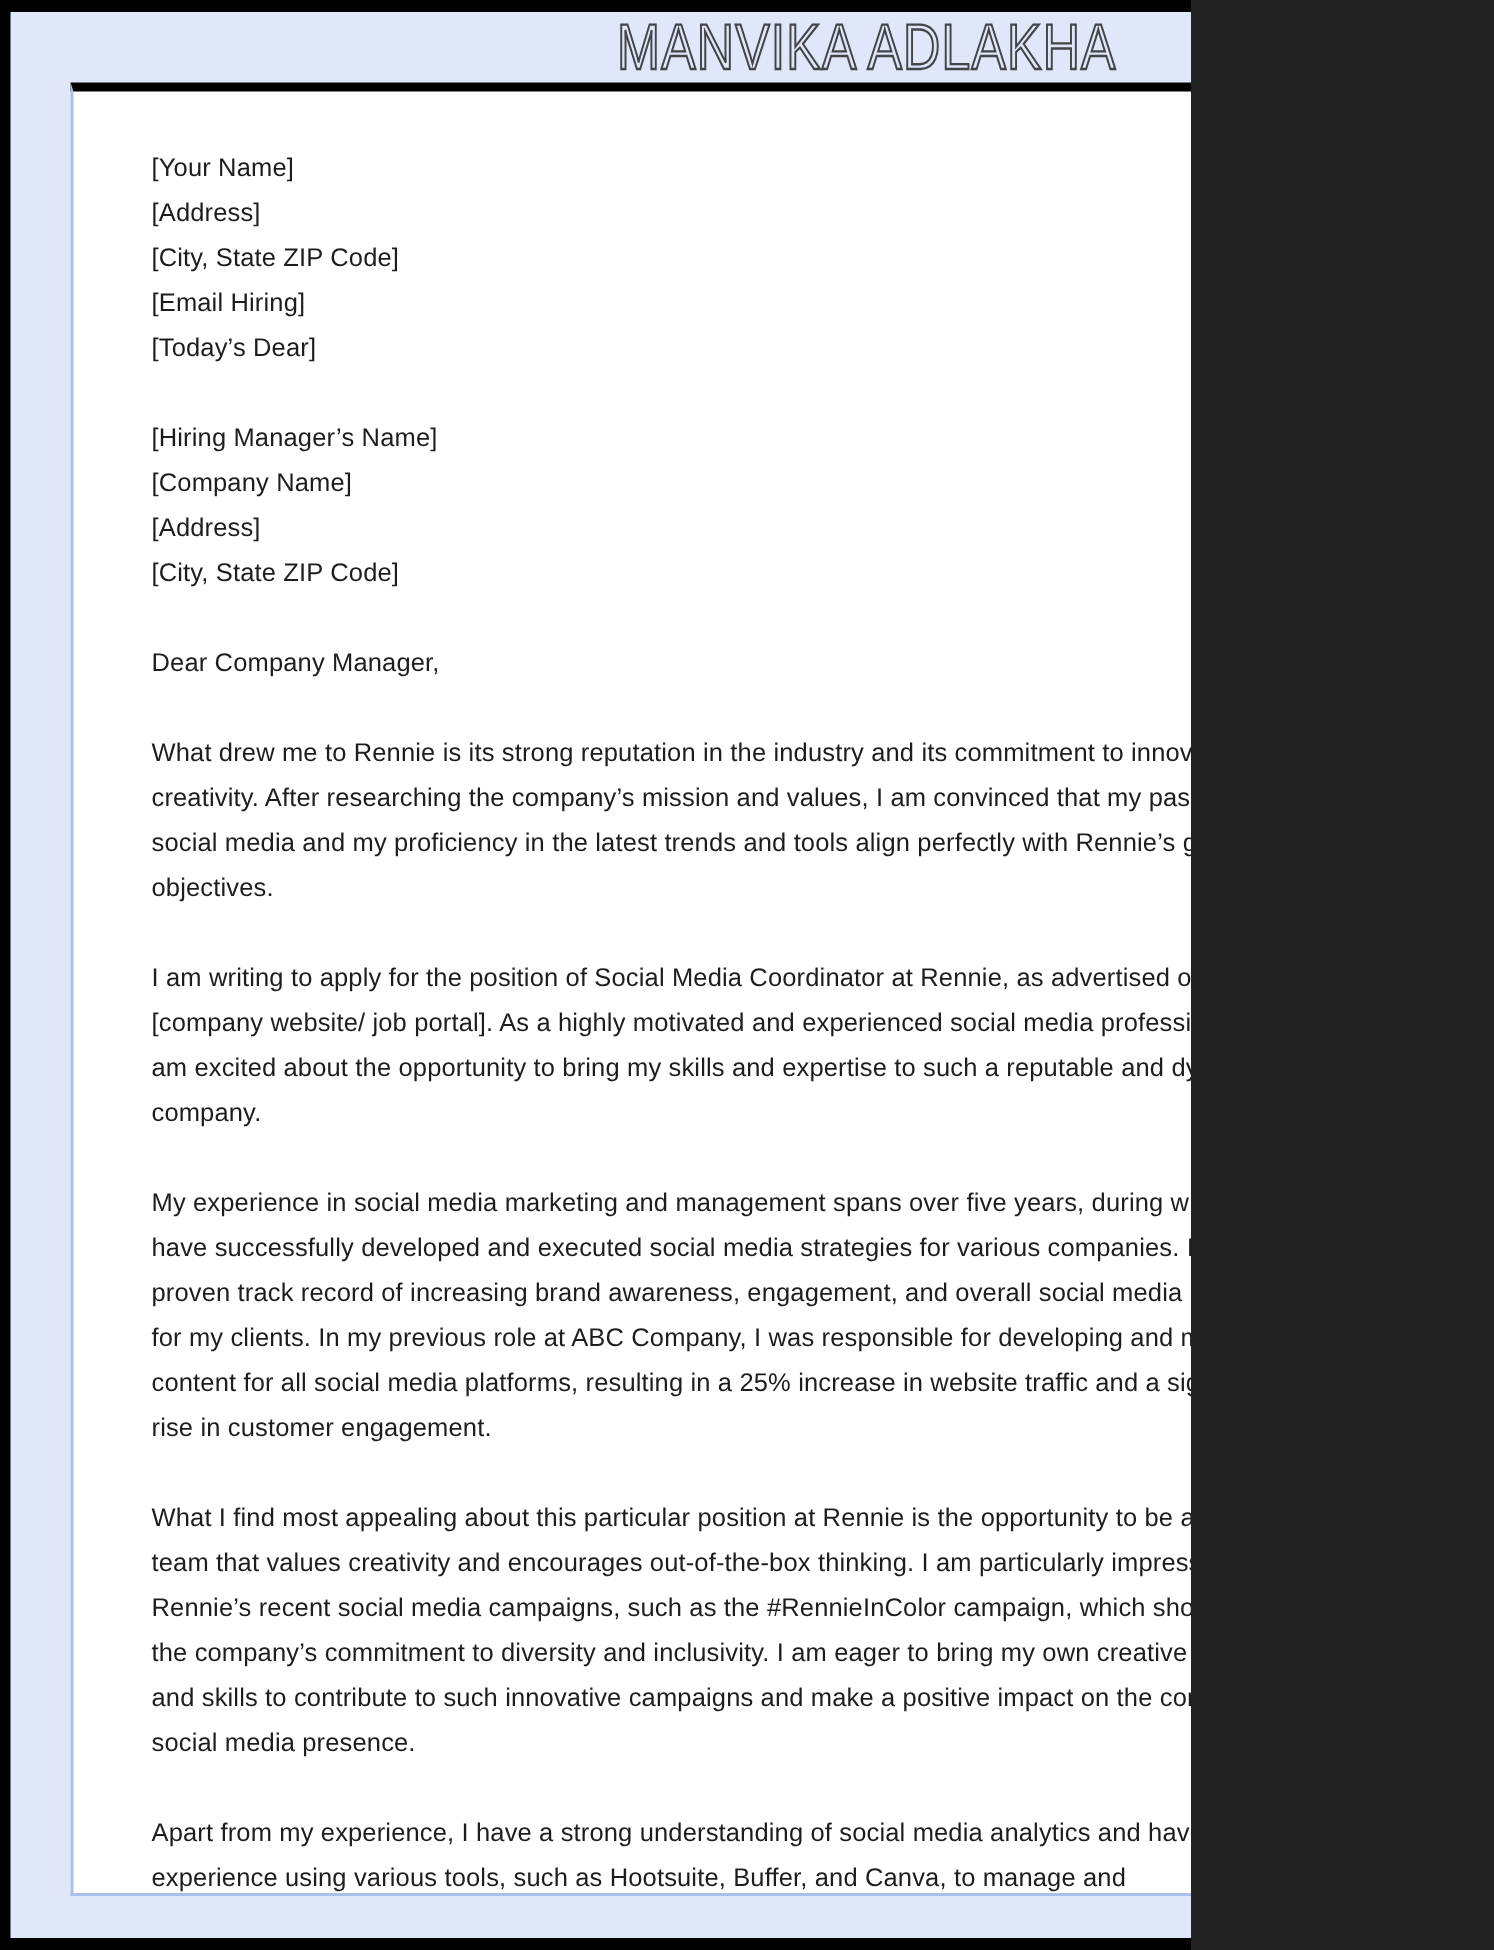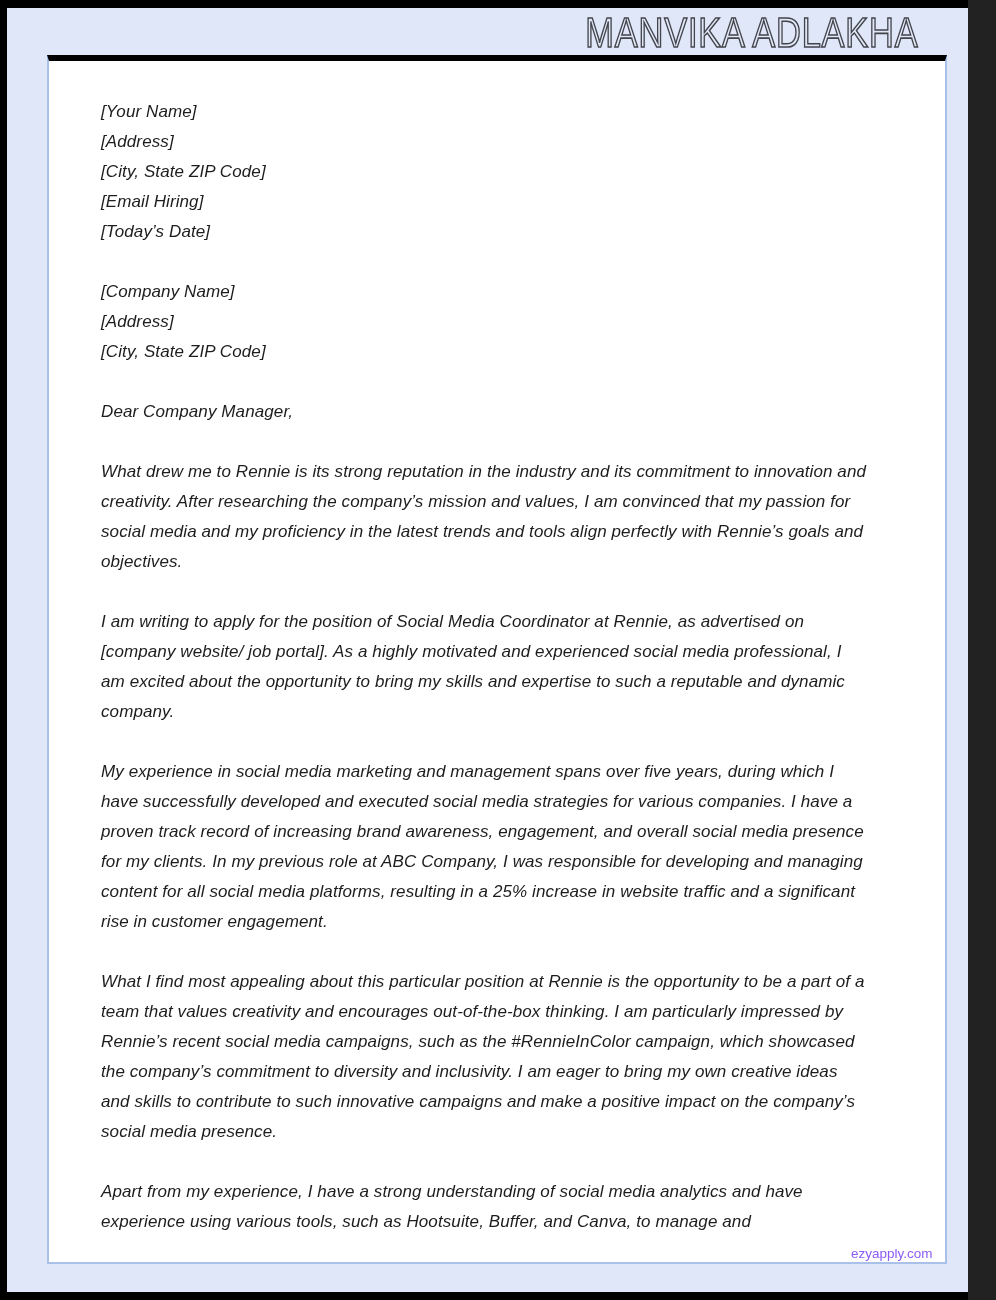--- a/index.html
+++ b/index.html
@@ -1,17 +1,17 @@
 <!DOCTYPE html>
 <html><head>
 <meta charset="utf-8">
 <style>
   html,body { margin:0; padding:0; background:#222; }
   .viewport {
-    position:relative; width:968px; height:1300px;
+    position:relative; width:794px; height:1300px;
     background:#000; overflow:hidden;
     font-family:"Liberation Sans", sans-serif;
   }
   .bg {
     position:absolute; left:7px; top:8px; width:985px; height:1284px;
     background:#dfe7f8;
   }
   .header-name {
     position:absolute; top:11px; right:50px;
     font-size:43px; line-height:1; font-weight:400;
@@ -26,21 +26,21 @@
     position:absolute; left:47px; top:55px;
     width:900px; height:1209px; box-sizing:border-box;
     background:#ffffff;
     border-top:6px solid #000000;
     border-left:2px solid #a9c1e9;
     border-right:2px solid #a9c1e9;
     border-bottom:2px solid #a9c1e9;
     padding:36px 0 0 52px;
     z-index:2;
   }
-  .page-inner { width:765px;font-style:italic; }
+  .page-inner { width:765px; }
   .line, .para {
     font-size:17px; line-height:30px; color:#1d1d1f;
     letter-spacing:0.1px;
   }
   .block { margin:0 0 30px 0; }
   .para  { margin:0 0 30px 0; }
   .watermark {
     position:absolute; left:851px; top:1246px;
     font-size:13.5px; line-height:16px; color:#8b5cf6;
     z-index:3; mix-blend-mode:multiply; white-space:nowrap;
@@ -55,24 +55,25 @@
   <div class="header-name">MANVIKA ADLAKHA</div>
 
   <div class="page">
     <div class="page-inner">
 
       <div class="block">
         <div class="line">[Your Name]</div>
         <div class="line">[Address]</div>
         <div class="line">[City, State ZIP Code]</div>
         <div class="line">[Email Hiring]</div>
-        <div class="line">[Today’s Date]</div>
+        <div class="line">[Today’s Dear]</div>
       </div>
 
       <div class="block">
+        <div class="line">[Hiring Manager’s Name]</div>
         <div class="line">[Company Name]</div>
         <div class="line">[Address]</div>
         <div class="line">[City, State ZIP Code]</div>
       </div>
 
       <p class="para">Dear Company Manager,</p>
 
       <p class="para">What drew me to Rennie is its strong reputation in the industry and its commitment to innovation and creativity. After researching the company’s mission and values, I am convinced that my passion for social media and my proficiency in the latest trends and tools align perfectly with Rennie’s goals and objectives.</p>
       <p class="para">I am writing to apply for the position of Social Media Coordinator at Rennie, as advertised on [company website/ job portal]. As a highly motivated and experienced social media professional, I am excited about the opportunity to bring my skills and expertise to such a reputable and dynamic company.</p>
       <p class="para">My experience in social media marketing and management spans over five years, during which I have successfully developed and executed social media strategies for various companies. I have a proven track record of increasing brand awareness, engagement, and overall social media presence for my clients. In my previous role at ABC Company, I was responsible for developing and managing content for all social media platforms, resulting in a 25% increase in website traffic and a significant rise in customer engagement.</p>

